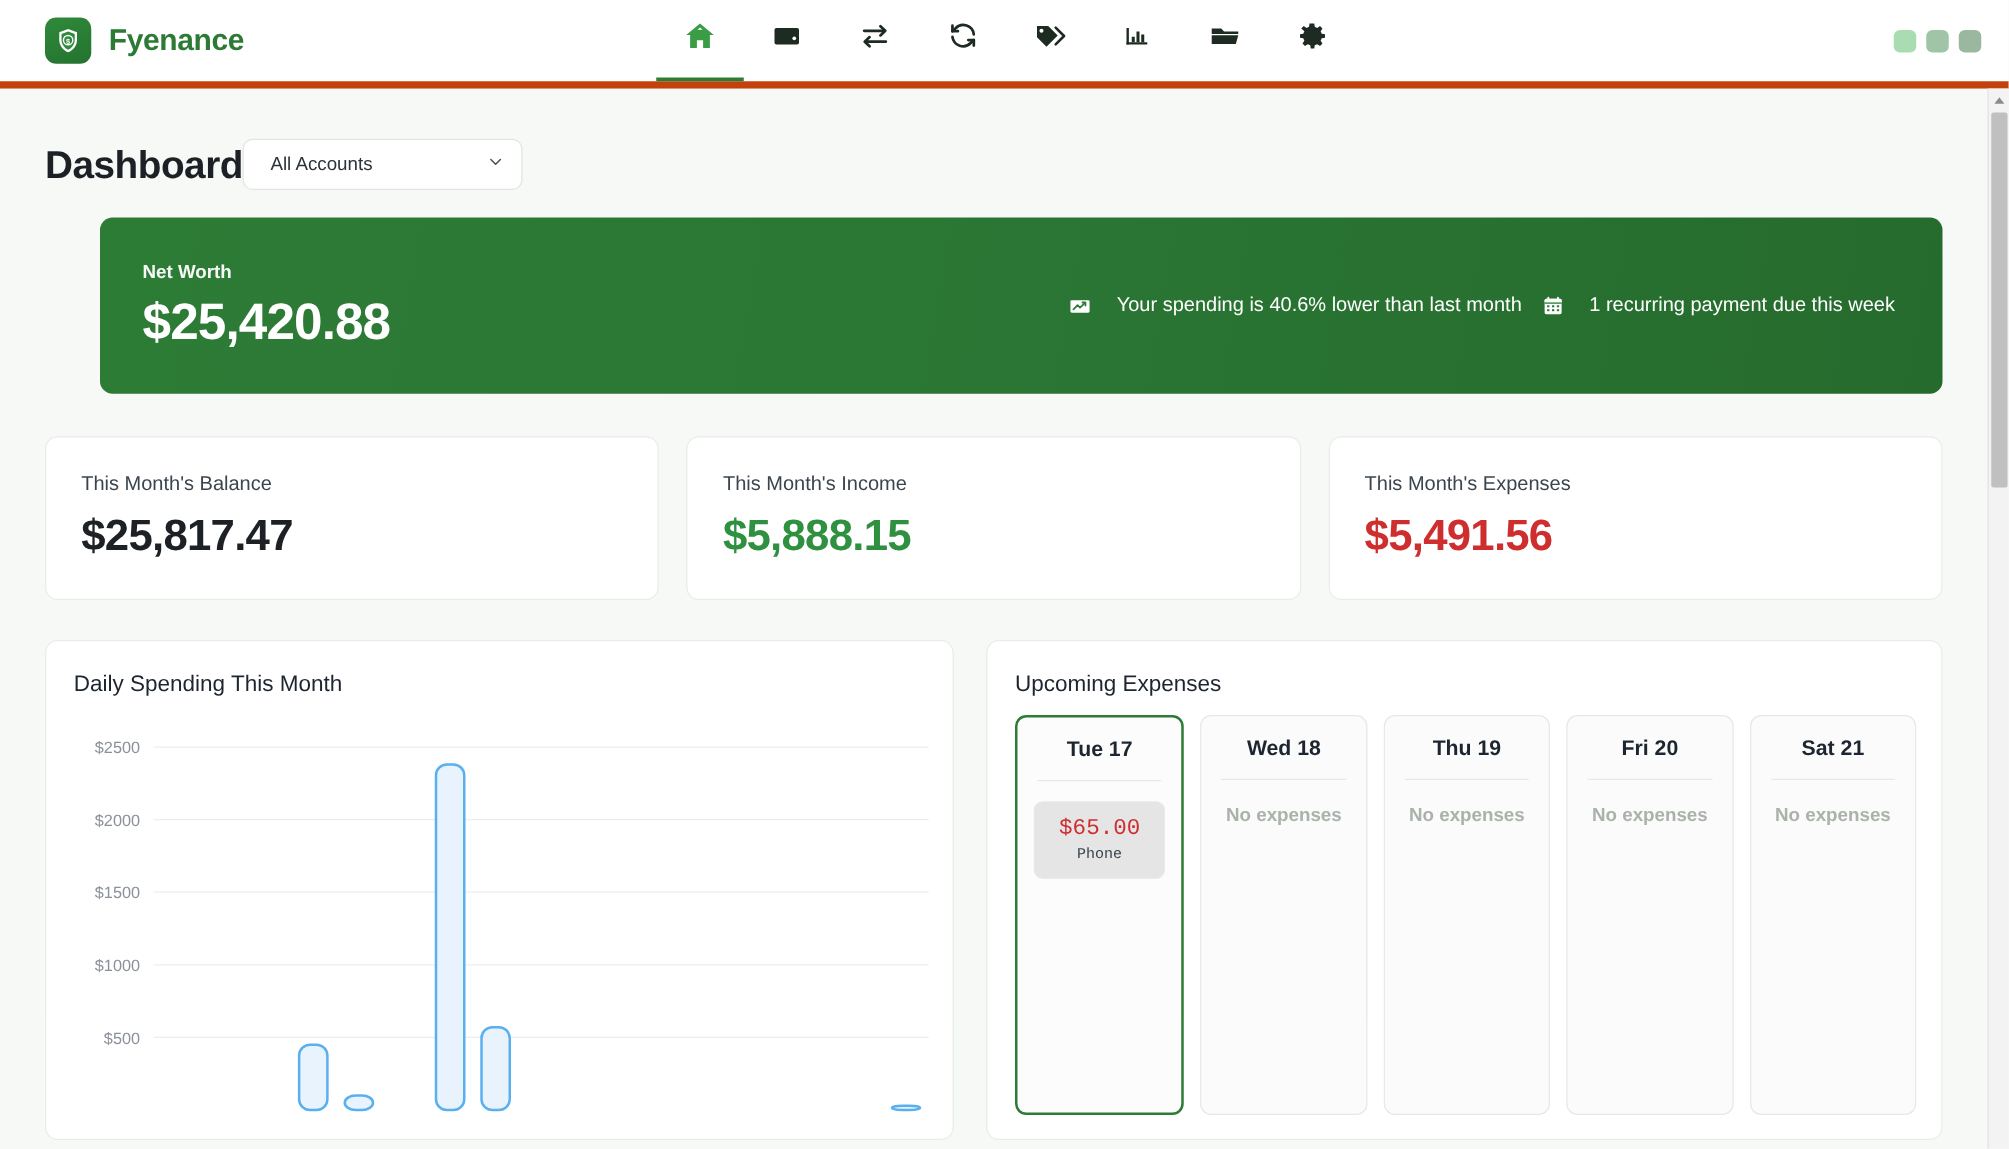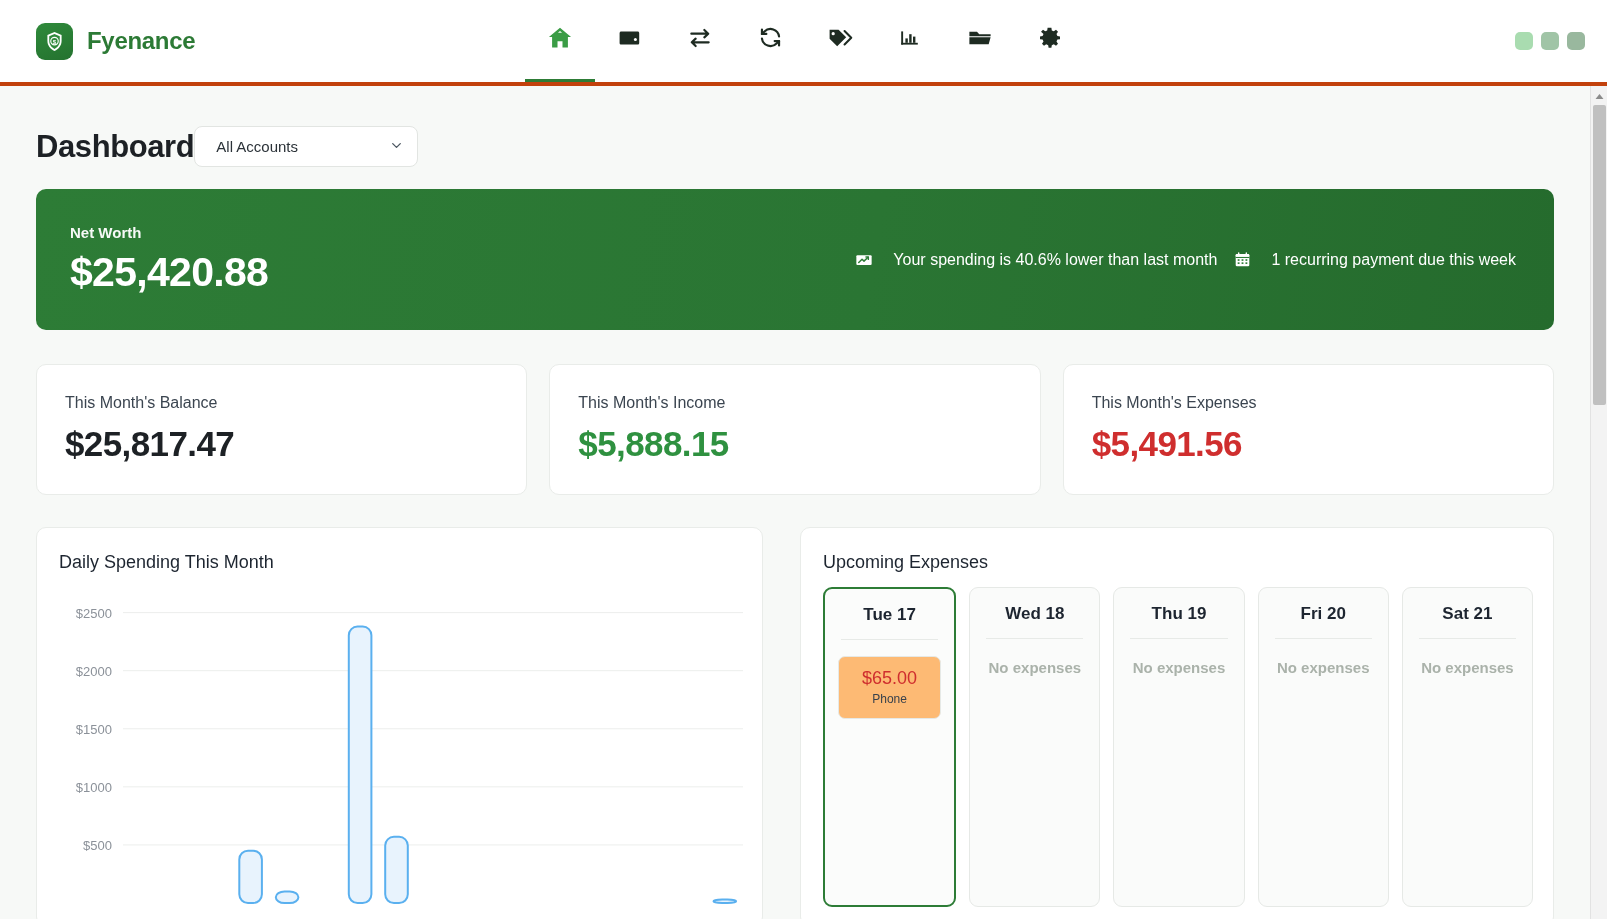--- a/index.html
+++ b/index.html
@@ -6,23 +6,23 @@
   html, body {
     width: 1607px; height: 919px;
     overflow: hidden;
     font-family: "Liberation Sans", sans-serif;
     background: #f7f9f7;
     color: #1d2125;
   }
 
   
   .titlebar {
-    height: 86px;
+    height: 71px;
     background: #ffffff;
-    border-bottom: 4px solid #c2410c;
+    border-bottom: 6px solid #c2410c;
     display: flex;
     align-items: center;
     position: relative;
   }
   .brand {
     display: flex; align-items: center; gap: 14px;
     padding-left: 36px;
   }
   .brand-logo {
     width: 37px; height: 37px;
@@ -92,20 +92,21 @@
   }
 
   
   .hero {
     background: linear-gradient(100deg,#2d7c36 0%,#2a7533 55%,#256b2d 100%);
     border-radius: 10px;
     height: 141px;
     display: flex; align-items: center; justify-content: space-between;
     padding: 0 38px 0 34px;
     color: #ffffff;
+    margin-left: 44px;
   }
   .hero-label { font-size: 15px; font-weight: bold; opacity: .96; }
   .hero-value { font-size: 41px; font-weight: bold; margin-top: 8px; letter-spacing: -.7px; }
   .hero-insights { display: flex; flex-direction: row; gap: 16px; }
   .insight { display: flex; align-items: center; gap: 20px; font-size: 16px; }
   .insight-ico { width: 18px; display: flex; justify-content: center; }
 
   
   .stats { display: flex; gap: 22px; margin-top: 34px; }
   .stat {
@@ -113,21 +114,21 @@
     border: 1px solid #e9ece9;
     border-radius: 10px;
     padding: 29px 28px 30px 28px;
   }
   .stat-label { font-size: 16px; color: #3b4550; }
   .stat-value { font-size: 35px; font-weight: bold; margin-top: 12px; letter-spacing: -.6px; }
   .pos { color: #2f9140; }
   .neg { color: #cf2e2e; }
 
   
-  .panels { display: flex; gap: 37px; margin-top: 32px; justify-content: flex-end; }
+  .panels { display: flex; gap: 26px; margin-top: 32px; justify-content: flex-end; }
   .panel {
     background: #ffffff;
     border: 1px solid #e9ece9;
     border-radius: 10px;
     padding: 24px 22px 0 22px;
   }
   .panel-title { font-size: 18px; color: #1d2530; margin-bottom: 10px; }
   .chart-panel { width: 727px; height: 400px; }
   .upcoming-panel { flex: 1; height: 400px; padding-right: 20px; }
 
@@ -148,24 +149,25 @@
   }
   .day.today {
     border: 2px solid #2d7c36;
     background: #fbfcfb;
   }
   .day-name { font-size: 17px; font-weight: bold; color: #1d2530; }
   .day-rule { height: 1px; background: #e7eae7; margin: 14px 6px 0 6px; }
   .day-empty { font-size: 15px; color: #aab2aa; margin-top: 20px; font-weight: bold; }
   .expense-chip {
     margin: 16px 3px 0 3px;
-    background: #fdba74;
+    background: #e5e5e5;
     border: 1px solid #e6e9e6;
     border-radius: 7px;
     padding: 11px 4px 12px 4px;
+    font-family: Liberation Mono, monospace;
   }
   .expense-amt { font-size: 18px; color: #cf2e2e; }
   .expense-cat { font-size: 12px; color: #39424c; margin-top: 3px; }
 
   
   .scrollbar {
     position: absolute; top: 0; right: 0; bottom: 0;
     width: 17px; background: #f3f3f3;
     border-left: 1px solid #e2e2e2;
   }

